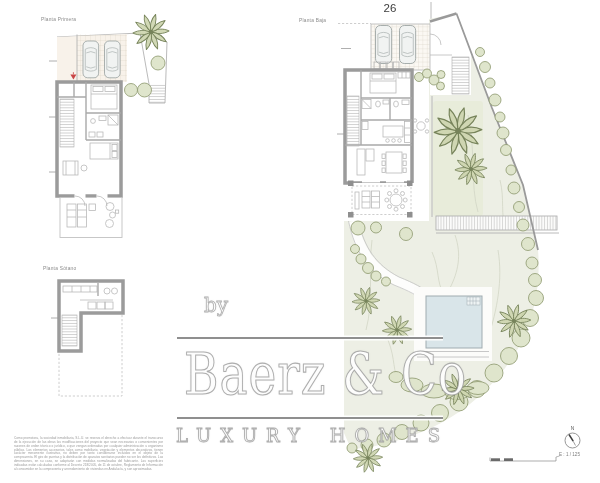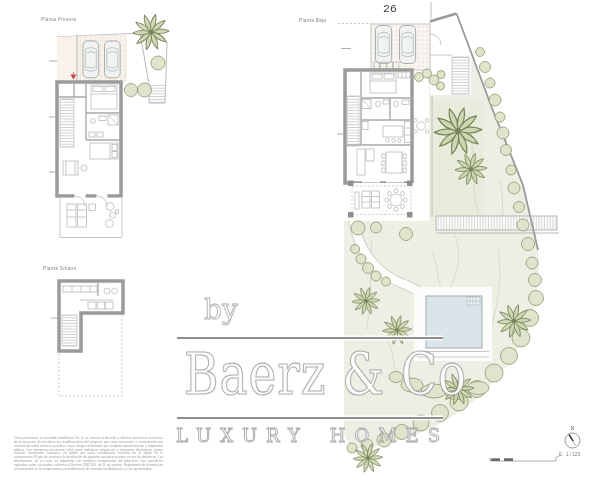--- a/index.html
+++ b/index.html
@@ -16,32 +16,32 @@
   .wall{fill:#fff;stroke:#9b9b9b;stroke-width:3.5;}
   .dash{stroke:#c2c2c2;stroke-width:.8;fill:none;stroke-dasharray:2.2 1.8;}
   .contour{stroke:#d2d6c5;stroke-width:.8;fill:none;}
 
   
   .lbl{position:absolute;color:#8a8a8a;font-size:4.8px;letter-spacing:.25px;white-space:nowrap;}
   #lbl-primera{left:41px;top:17px;}
   #lbl-baja{left:299px;top:17.5px;}
   #lbl-sotano{left:43px;top:265.5px;}
   #plan-number{position:absolute;left:378px;top:2px;width:24px;text-align:center;
-      font-family:Liberation Mono, monospace;font-size:11.5px;color:#3d3d3d;}
+      font-family:Liberation Sans, sans-serif;font-size:11.5px;color:#3d3d3d;}
   #disclaimer{position:absolute;left:14px;top:437px;width:149px;font-size:3.2px;
       line-height:1.2;color:#9b9b9b;text-align:justify;}
   #scale-text{position:absolute;left:559px;top:452px;font-size:4.6px;color:#7f7f7f;white-space:nowrap;}
   #north-label{position:absolute;left:567px;top:425.5px;width:11px;text-align:center;
       font-size:4.8px;color:#555;}
 
   
   .wm{position:absolute;color:rgba(255,255,255,.95);font-family:"DejaVu Serif",serif;
       -webkit-text-stroke:1px rgba(150,150,150,.75);
       text-shadow:0 0 1.5px rgba(130,130,130,.35);white-space:nowrap;}
-  #wm-by{left:204px;top:293px;font-size:28px;-webkit-text-stroke-width:.8px;}
+  #wm-by{left:204px;top:293px;font-size:20px;-webkit-text-stroke-width:.8px;}
   #wm-brand{left:176px;top:342px;width:268px;text-align:center;font-size:50px;
       letter-spacing:1px;transform:scale(.94,1.14);transform-origin:center top;}
   #wm-tagline{left:176px;top:425px;width:272px;text-align:left;font-size:18px;
       letter-spacing:9px;word-spacing:6px;-webkit-text-stroke-width:.9px;}
   .wm-rule{position:absolute;left:177px;width:266px;height:2px;background:#8f8f8f;
       box-shadow:0 -1.5px 0 rgba(255,255,255,.95),0 1.5px 0 rgba(255,255,255,.95);}
   #wm-rule1{top:337px;}
   #wm-rule2{top:417px;}
 </style>
 </head>

